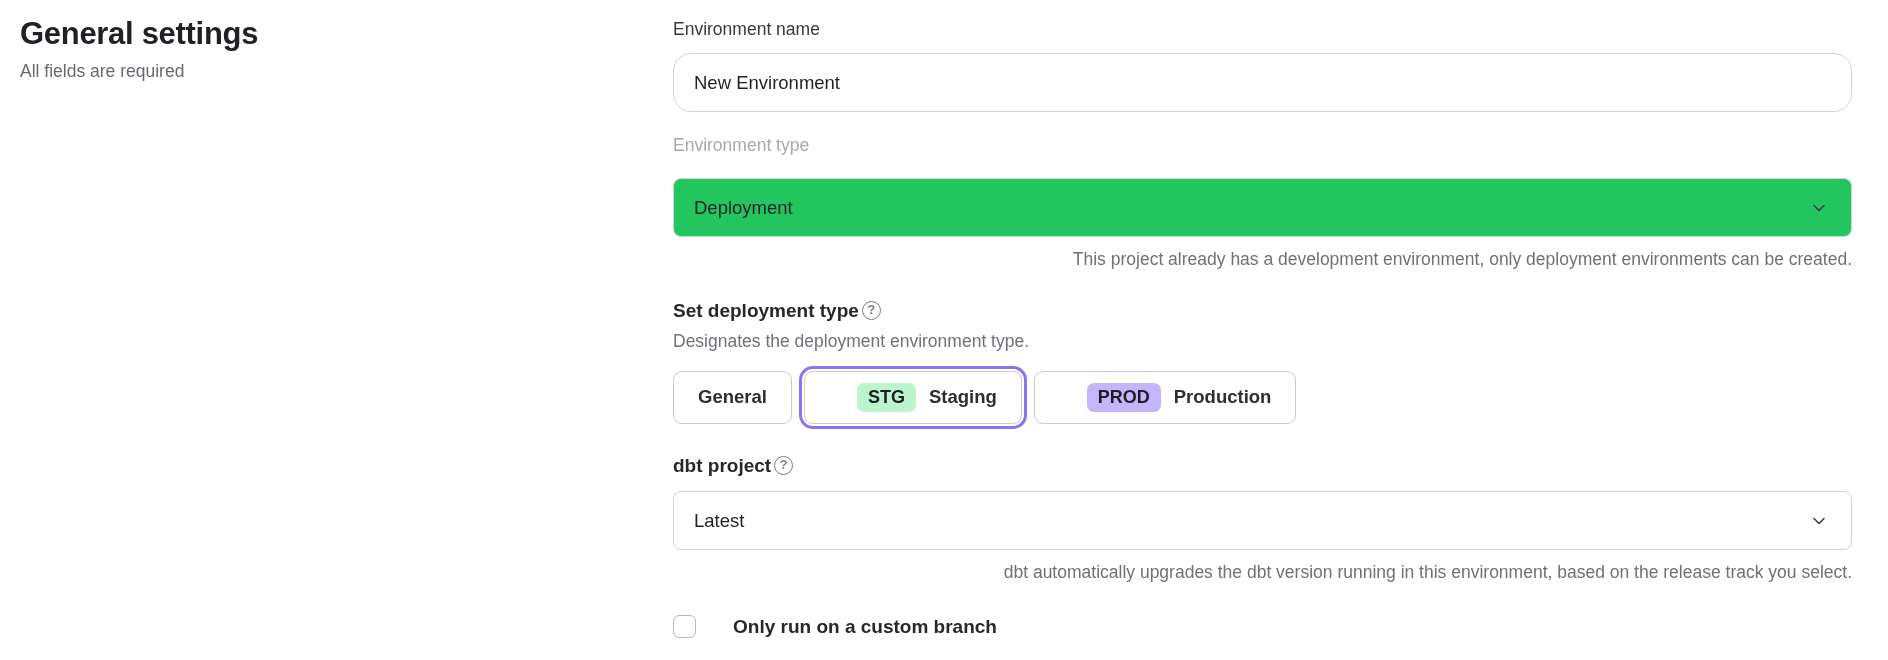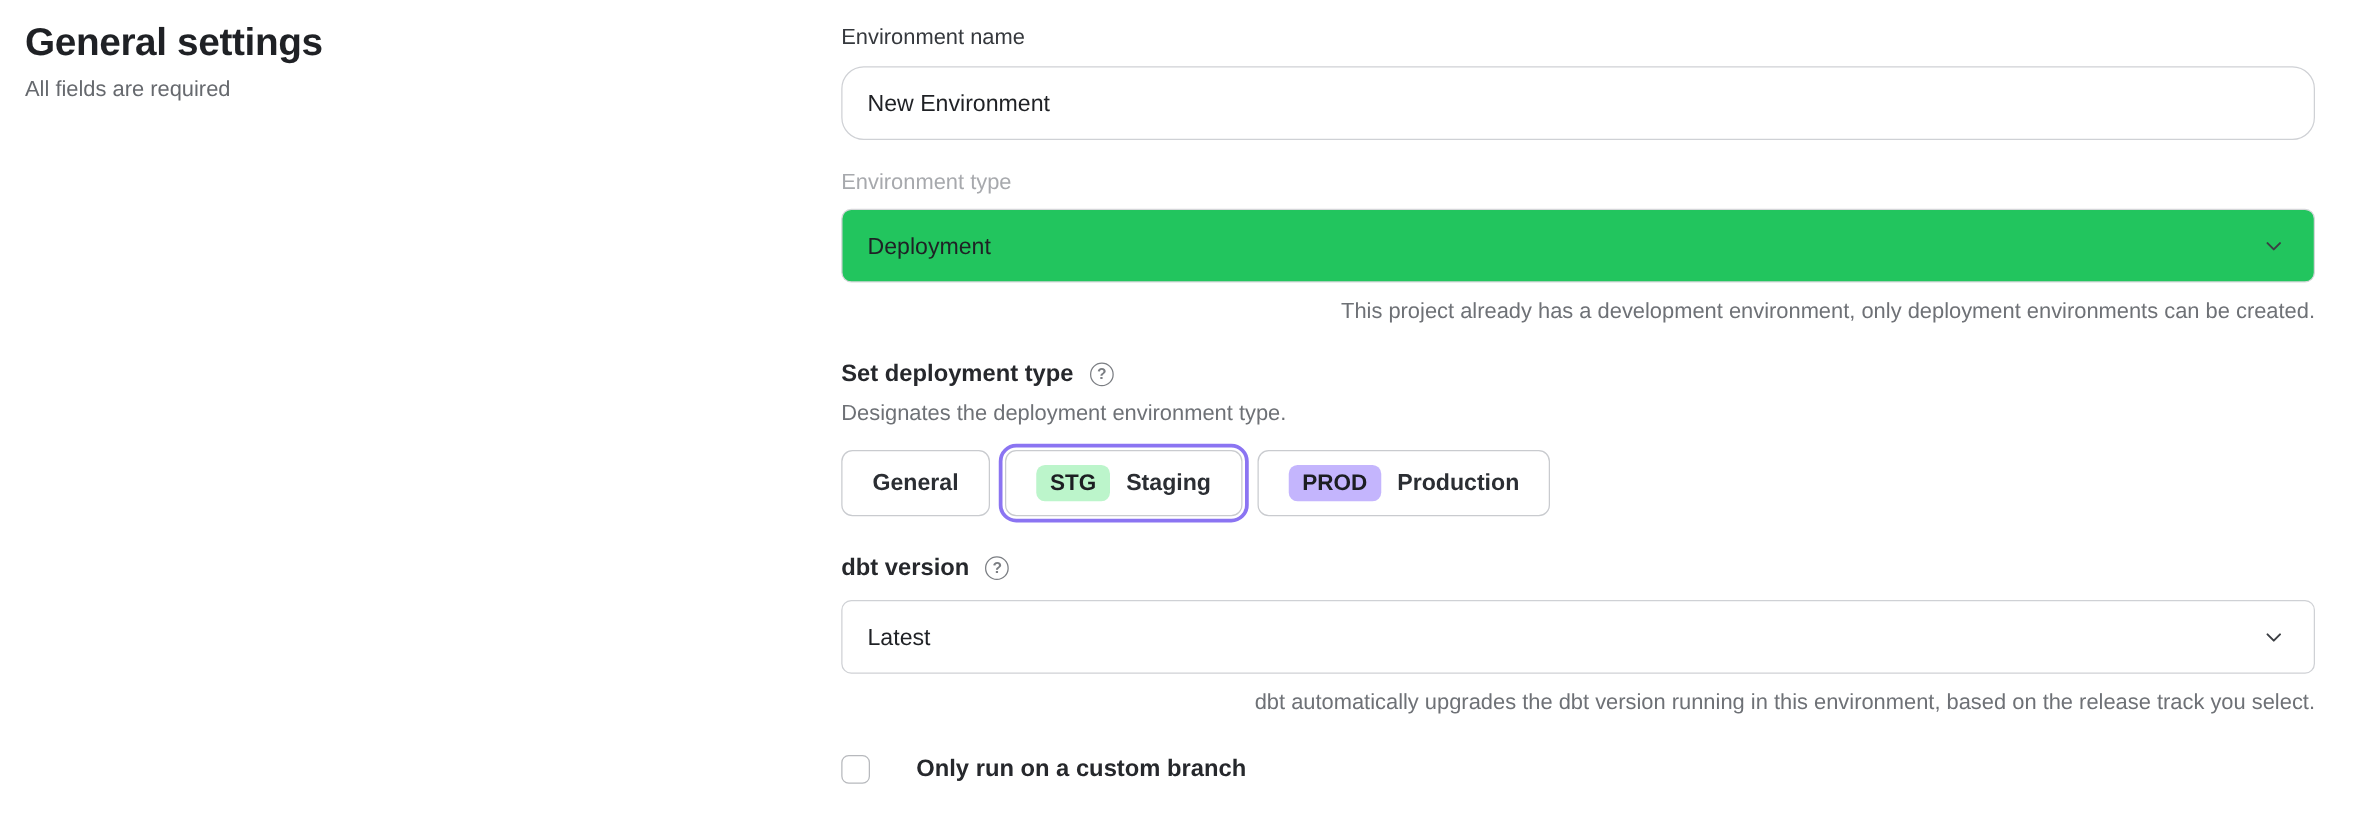--- a/index.html
+++ b/index.html
@@ -22,21 +22,21 @@
 
   
   .form-col { position: absolute; left: 673px; top: 0; width: 1179px; }
 
   .field-label {
     display: block; font-size: 17.5px; color: #35383d; font-weight: 500;
     line-height: 22px;
   }
   .field-label.disabled { color: #a7a9ad; }
   .lbl-1 { margin-top: 18px; margin-bottom: 13px; }
-  .lbl-2 { margin-top: 22px; margin-bottom: 11px; }
+  .lbl-2 { margin-top: 22px; margin-bottom: 22px; }
 
   .text-input {
     width: 100%; height: 59px;
     border: 1px solid #cfd1d5; border-radius: 18px;
     background: #ffffff;
     font-family: "Liberation Sans", sans-serif;
     font-size: 18.5px; color: #1f2125;
     padding: 0 20px; outline: none;
   }
 
@@ -53,21 +53,21 @@
     position: absolute; right: 24px; top: 50%;
     width: 16px; height: 16px; margin-top: -8px;
     color: #3c3f44;
   }
 
   .helper-text { font-size: 17.5px; color: #6e7176; line-height: 22px; text-align: right; }
   .helper-1 { margin-top: 11px; }
   .helper-2 { margin-top: 11px; }
 
   .section-heading {
-    display: flex; align-items: center; gap: 13px;
+    display: flex; align-items: center; gap: 3px;
     font-size: 19px; font-weight: 700; color: #26282c; line-height: 23px;
   }
   .sh-1 { margin-top: 29px; }
   .sh-2 { margin-top: 27px; margin-bottom: 14px; }
   .help-icon {
     display: inline-flex; align-items: center; justify-content: center;
     width: 19px; height: 19px; border: 1.6px solid #7b7e83; border-radius: 50%;
     font-size: 12.5px; font-weight: 600; color: #7b7e83; cursor: pointer;
     flex: 0 0 auto;
   }
@@ -81,21 +81,21 @@
     background: #ffffff; border: 1px solid #c9cbcf; border-radius: 9px;
     font-family: "Liberation Sans", sans-serif;
     font-size: 18.5px; font-weight: 600; color: #2b2e33;
     cursor: pointer;
   }
   .type-btn.selected {
     outline: 3px solid #8b74f2; outline-offset: 2px;
   }
   .type-badge {
     display: inline-block; padding: 4px 11px; border-radius: 7px;
-    font-size: 18px; font-weight: 600; color: #1c1e22;
+    font-size: 18px; font-weight: 600; color: #1c1e22; margin-left: 28px;
   }
   .badge-stg  { background: #bcf5cb; }
   .badge-prod { background: #c4b5fd; }
 
   
   .checkbox-row { margin-top: 32px; display: flex; align-items: center; gap: 37px; }
   .checkbox {
     width: 23px; height: 23px; border: 1.5px solid #b7b9bd; border-radius: 6px;
     background: #ffffff; cursor: pointer; flex: 0 0 auto;
   }
@@ -143,21 +143,21 @@
         <span>Staging</span>
       </button>
       <button class="type-btn">
         <span class="type-badge badge-prod">PROD</span>
         <span>Production</span>
       </button>
     </div>
 
     
     <div class="section-heading sh-2">
-      <span>dbt version</span>
+      <span>dbt project</span>
       <span class="help-icon">?</span>
     </div>
     <div class="select">
       <span>Latest</span>
       <svg class="chev" viewBox="0 0 16 16" fill="none" stroke="currentColor" stroke-width="1.6" stroke-linecap="round" stroke-linejoin="round">
         <polyline points="3,5.5 8,10.5 13,5.5"></polyline>
       </svg>
     </div>
     <div class="helper-text helper-2">dbt automatically upgrades the dbt version running in this environment, based on the release track you select.</div>
 

